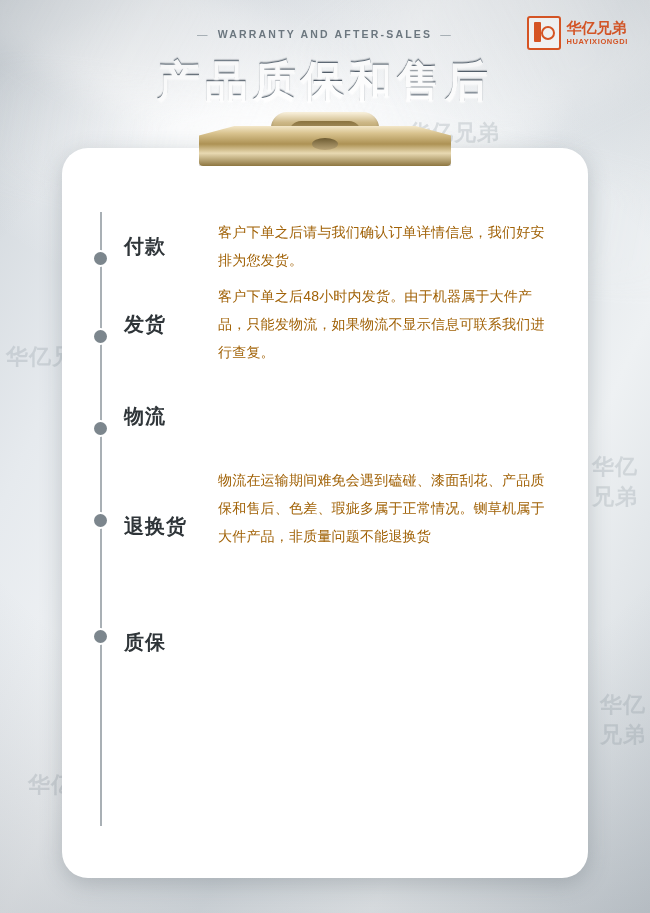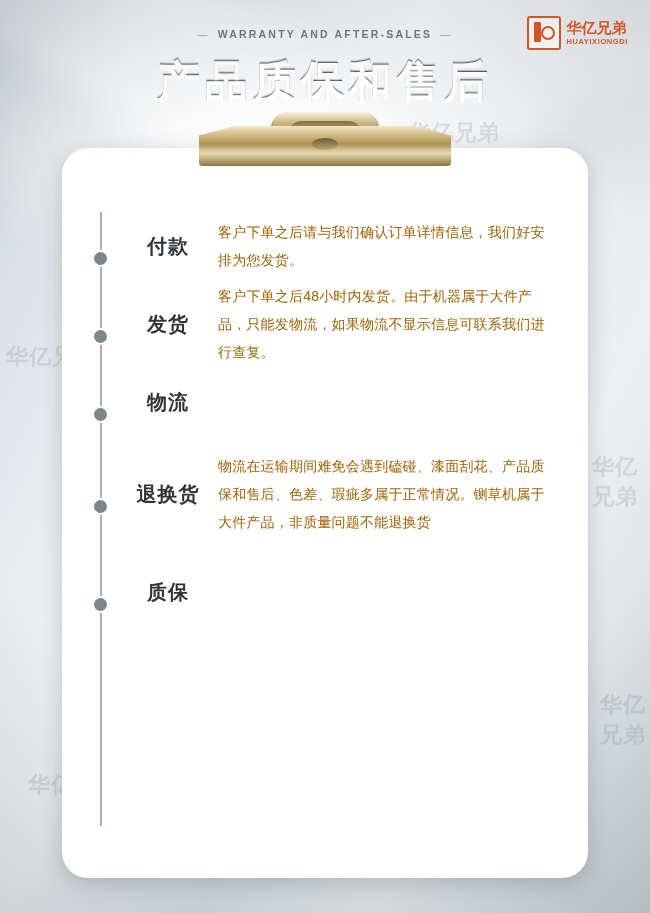--- a/index.html
+++ b/index.html
@@ -261,30 +261,30 @@
     flex: 1 1 auto;
     font-size: 14px;
     line-height: 2.0;
     color: #a16207;
     letter-spacing: .2px;
     padding-left: 6px;
   }
 
   .row-payment  { margin-top: 22px; }
   .row-shipping { }
-  .row-logistics{ margin-top: 24px; }
+  .row-logistics{ margin-top: 38px; }
   .row-receipt  { margin-top: 38px; }
   .row-returns  { margin-top: 38px; }
   .row-warranty { margin-top: 44px; }
 
   .row-returns .label,
-  .row-warranty .label { padding-top: 0; }
-
-  
-  .row .label { align-self: center; text-align: center; }
+  .row-warranty .label { padding-top: 0; margin-top: 36px; }
+
+  
+  .row .label { align-self: center; }
   .row .dot-cell { align-self: center; }
 </style>
 </head>
 <body>
 
 <div class="page">
 
   <div class="streak s1"></div>
   <div class="streak s2"></div>
   <div class="streak s3"></div>

